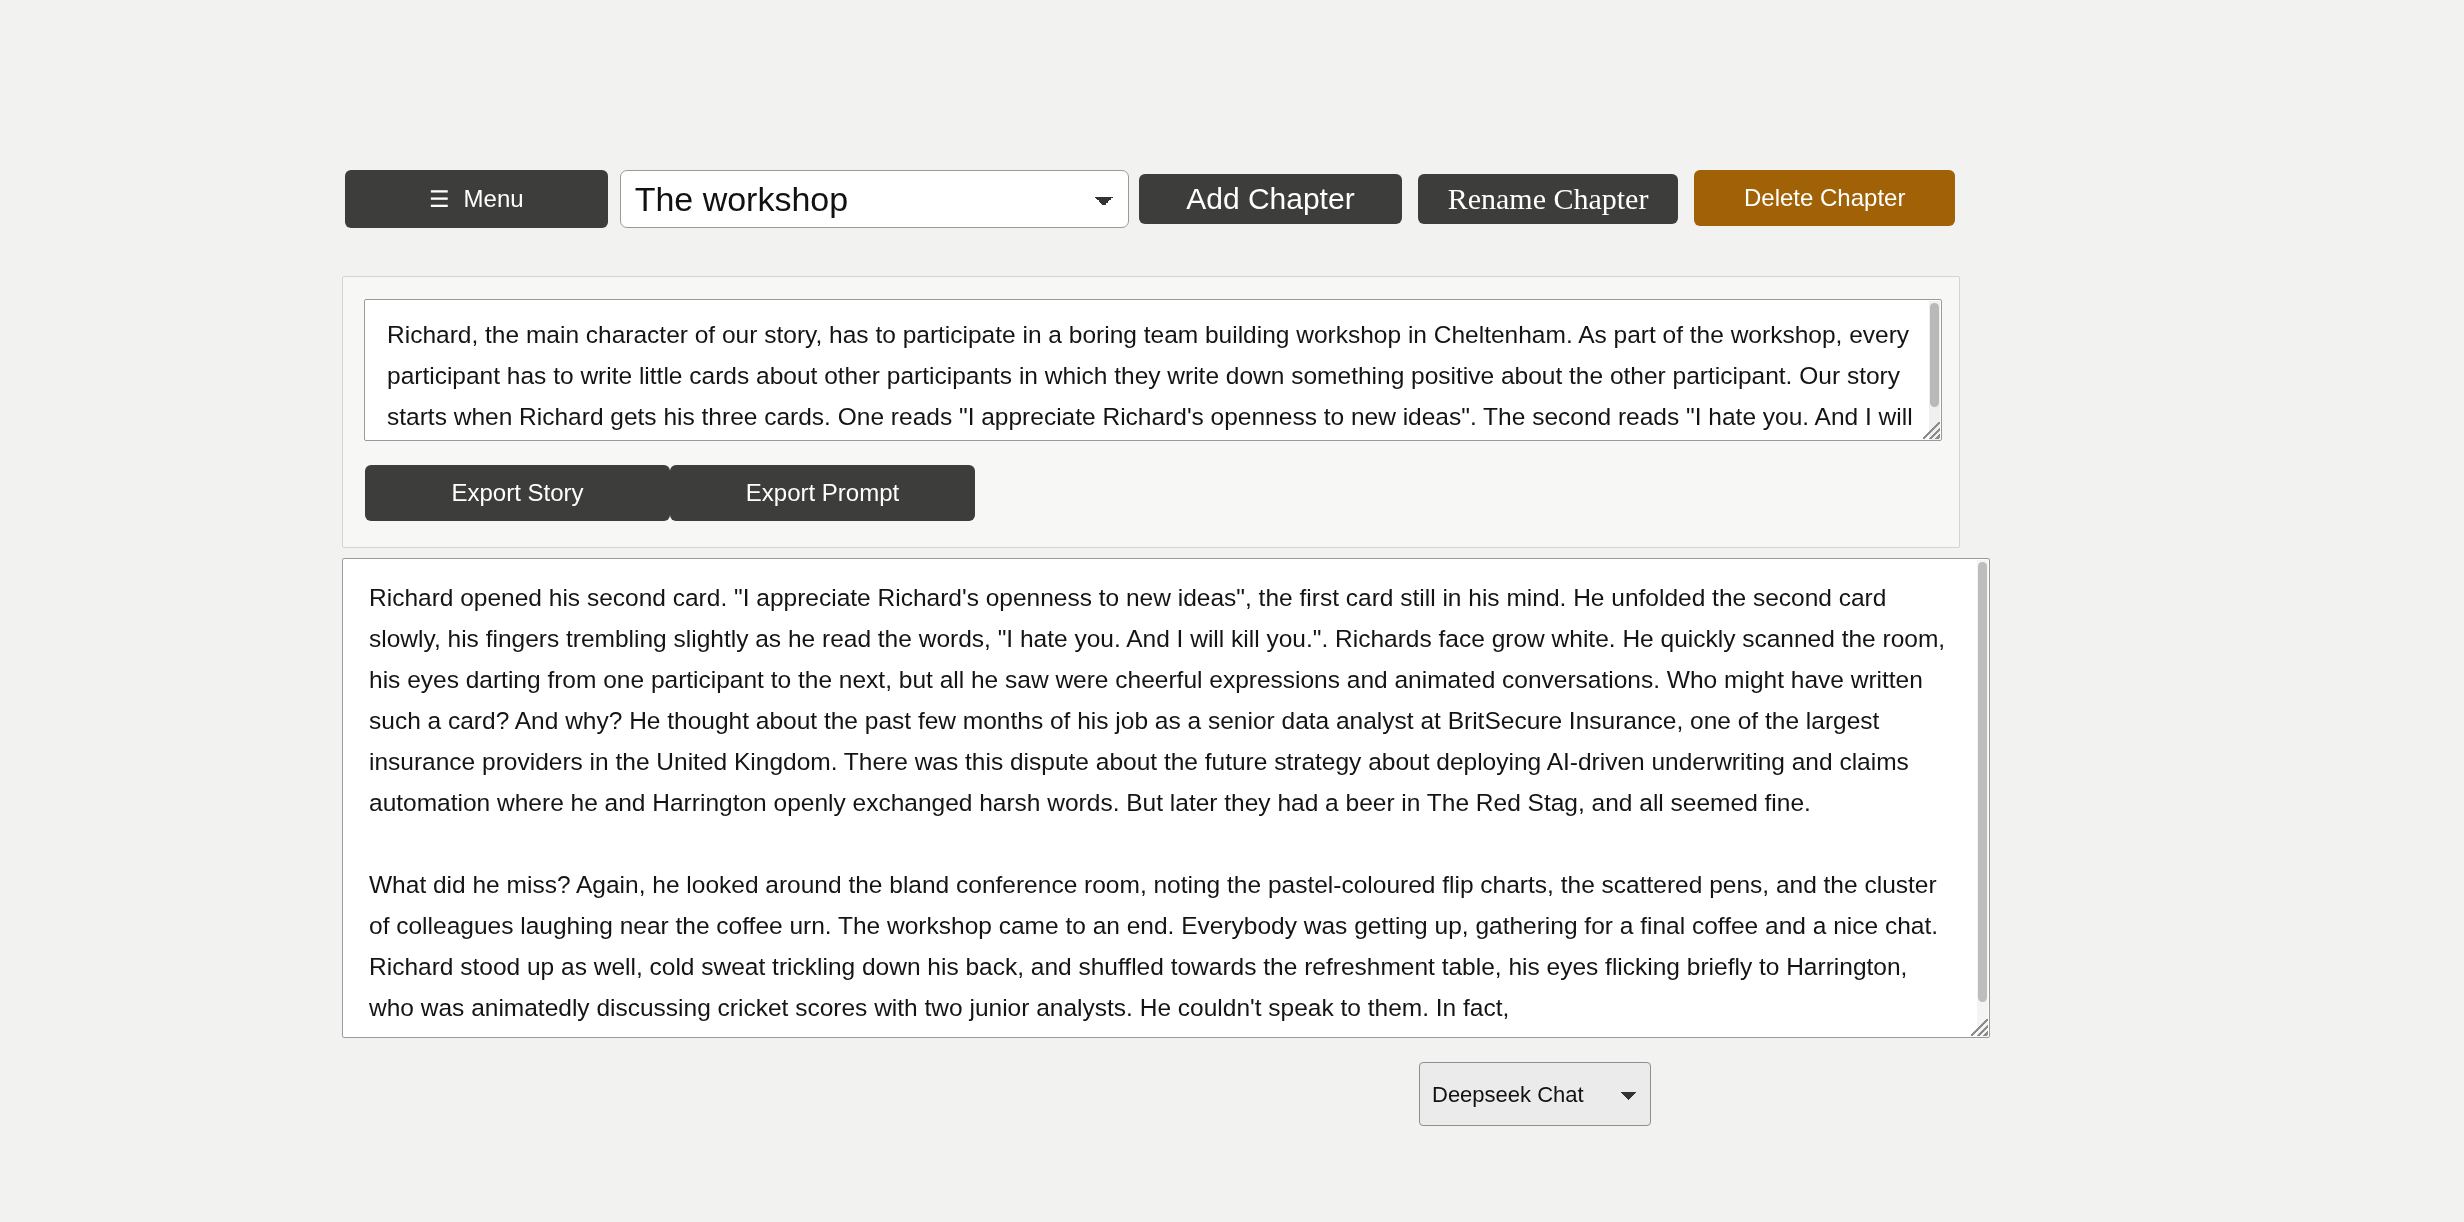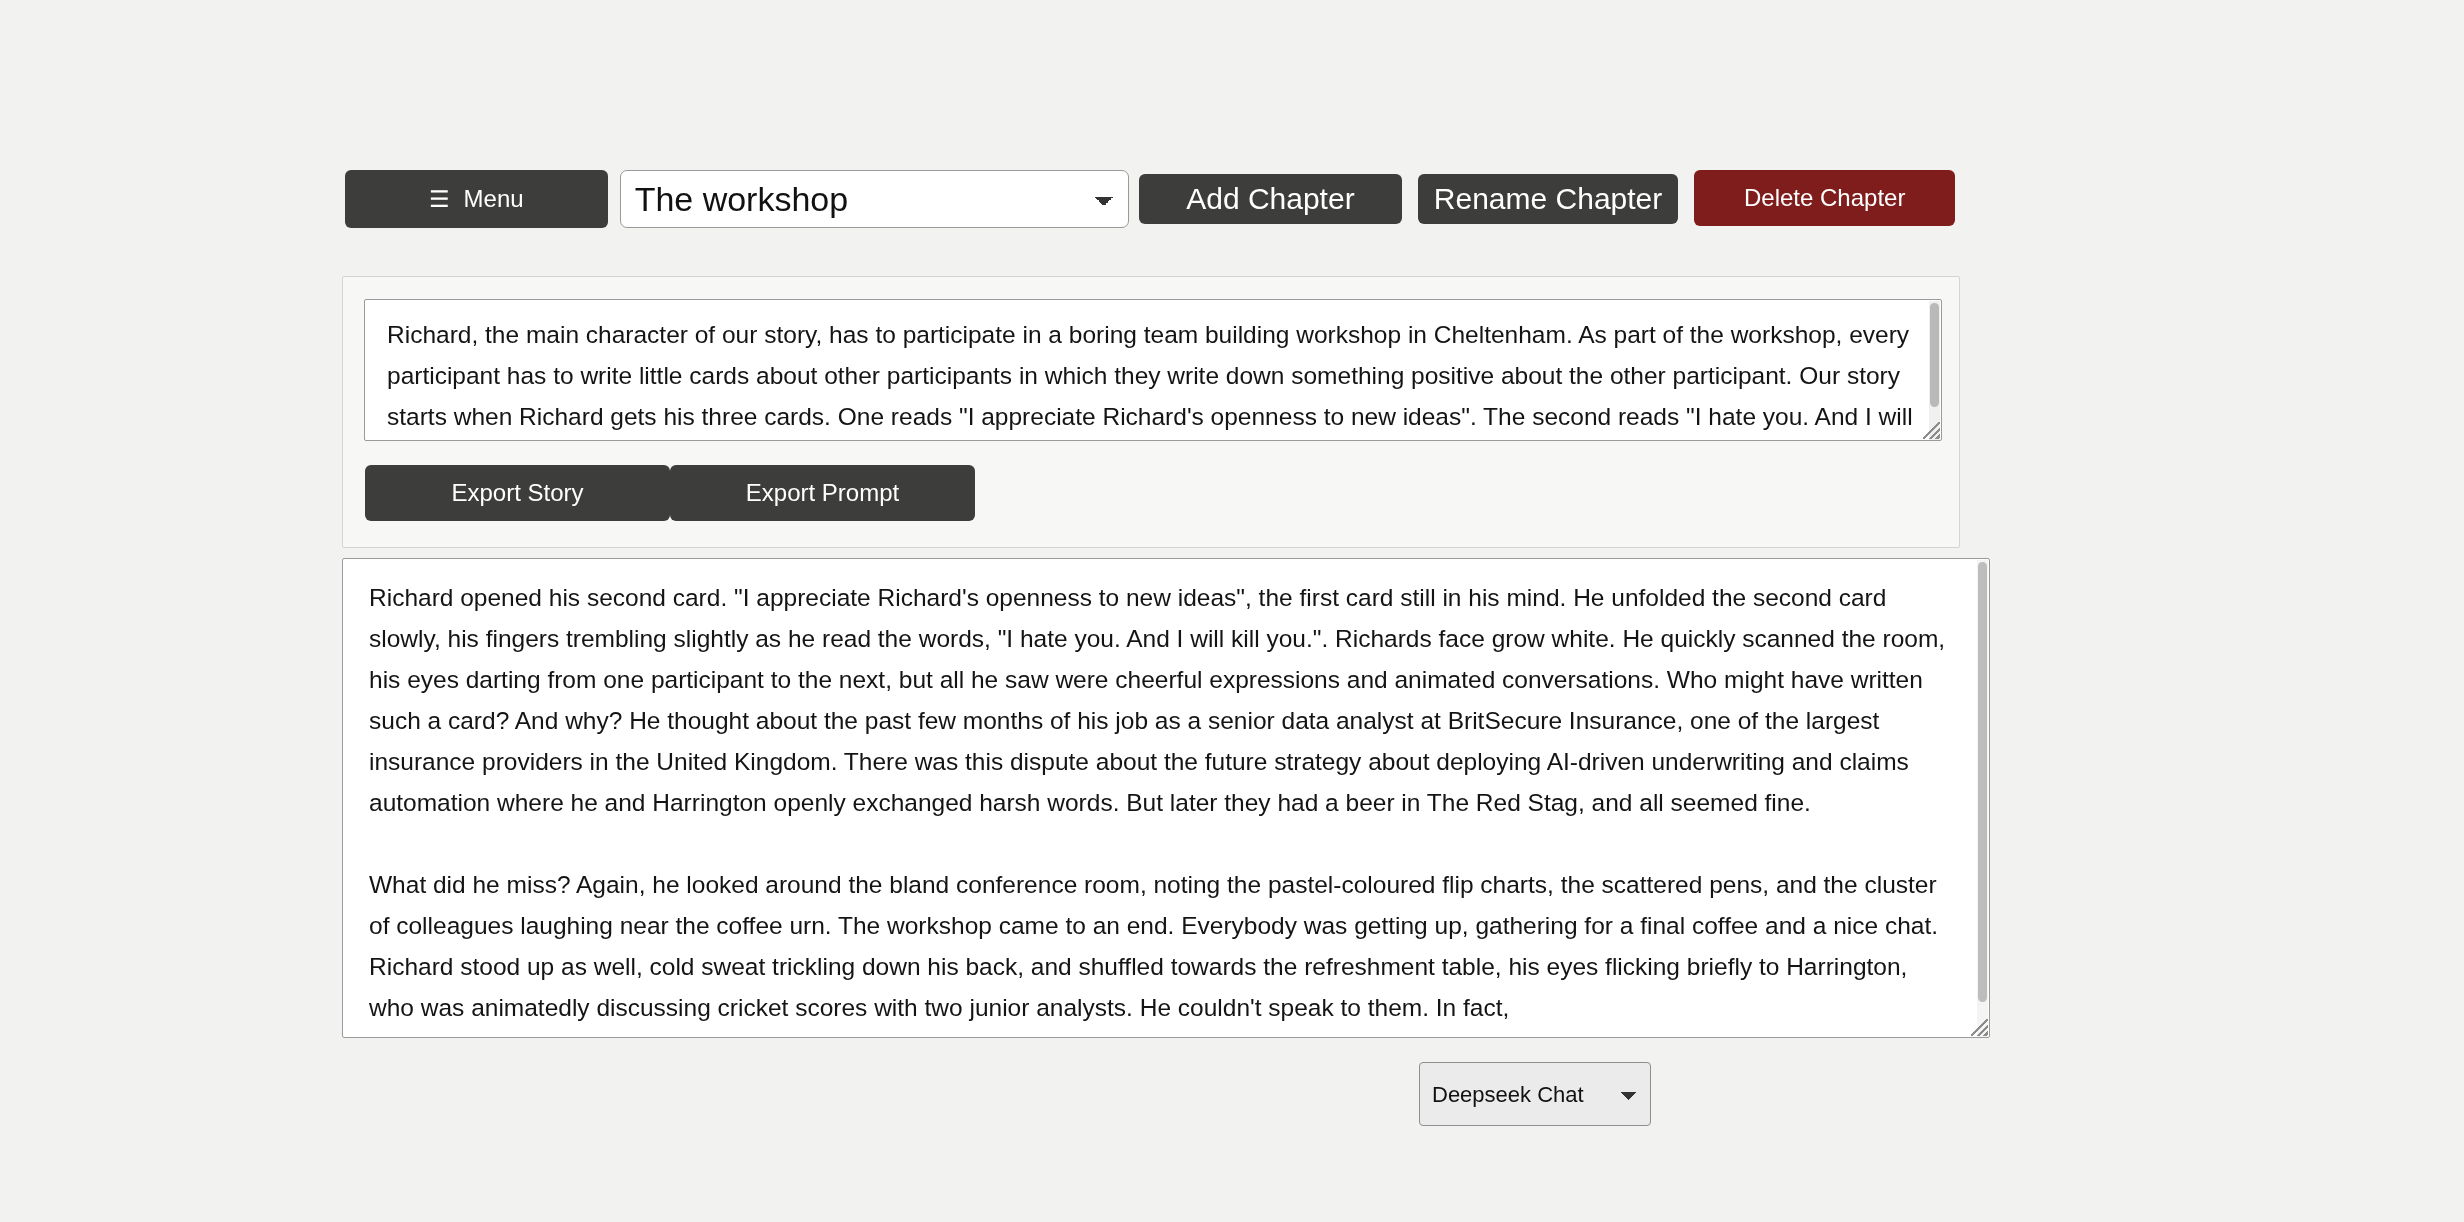--- a/index.html
+++ b/index.html
@@ -72,27 +72,28 @@
     width: 264px;
     height: 50px;
     margin-left: 10px;
     margin-top: 4px;
   }
   .btn-rename-chapter {
     width: 262px;
     height: 50px;
     margin-left: 16px;
     margin-top: 4px;
+    font-family: Liberation Serif, serif;
   }
   .btn-delete-chapter {
     width: 262px;
     height: 56px;
     margin-left: 16px;
     margin-top: 0px;
-    background: #7f1d1d;
+    background: #a16207;
     font-size: 24px;
   }
 
   
   .prompt-panel {
     position: absolute;
     left: 342px;
     top: 276px;
     width: 1618px;
     height: 272px;

